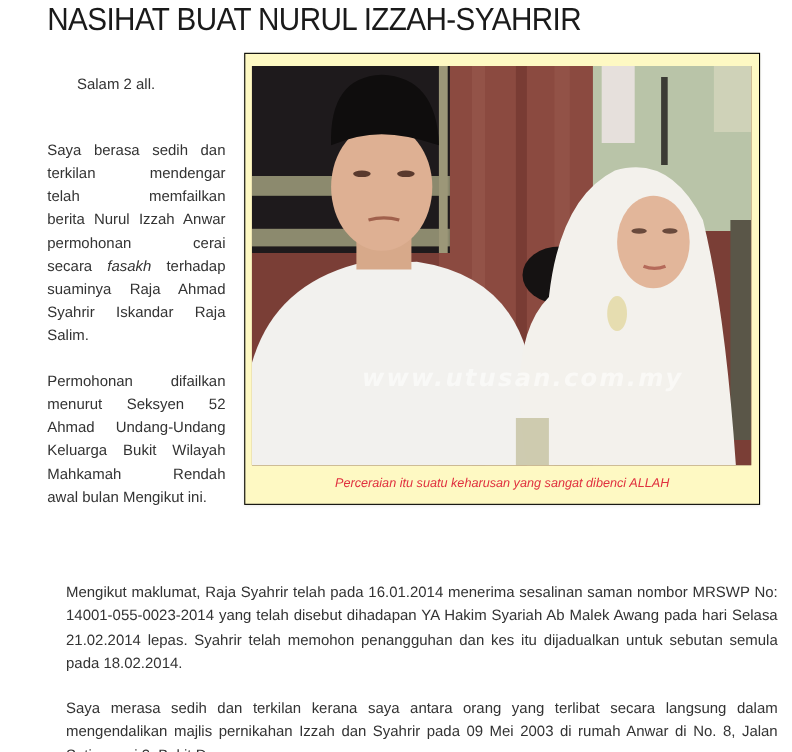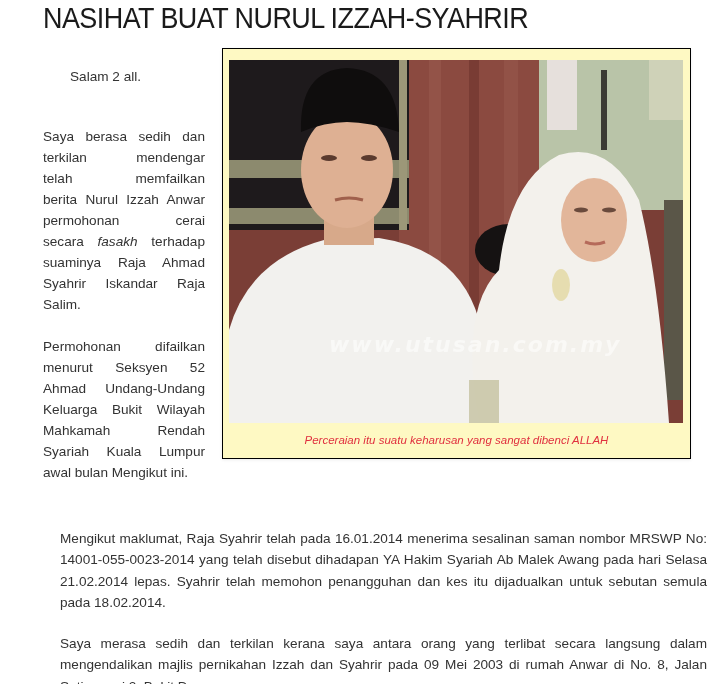--- a/index.html
+++ b/index.html
@@ -73,21 +73,20 @@
     <span class="jl">Syahrir Iskandar Raja</span>
     <span class="jl last">Salim.</span>
   </p>
 
   <p>
     <span class="jl">Permohonan difailkan</span>
     <span class="jl">menurut Seksyen 52</span>
     <span class="jl">Ahmad Undang-Undang</span>
     <span class="jl">Keluarga Bukit Wilayah</span>
     <span class="jl">Mahkamah Rendah</span>
-    <span class="jl">Syariah Kuala Lumpur</span>
     <span class="jl last">awal bulan Mengikut ini.</span>
   </p>
 </div>
 
 <div class="figure">
   <div class="photo">
     <svg width="454" height="363" viewBox="0 0 454 363" xmlns="http://www.w3.org/2000/svg">
 
       <rect x="0" y="0" width="454" height="363" fill="#7a3e36"></rect>
       <rect x="170" y="0" width="140" height="363" fill="#8b4a40"></rect>

